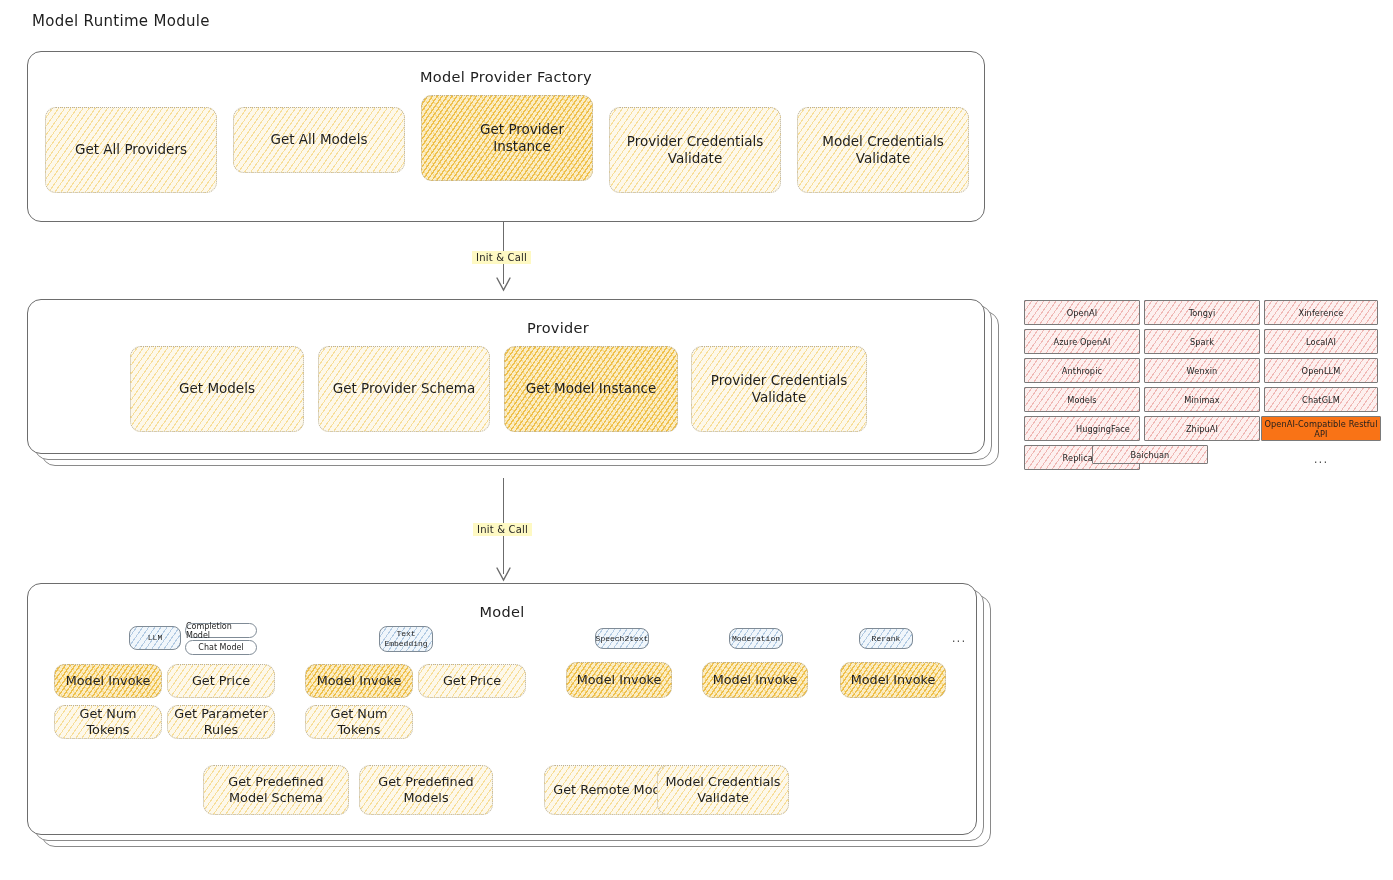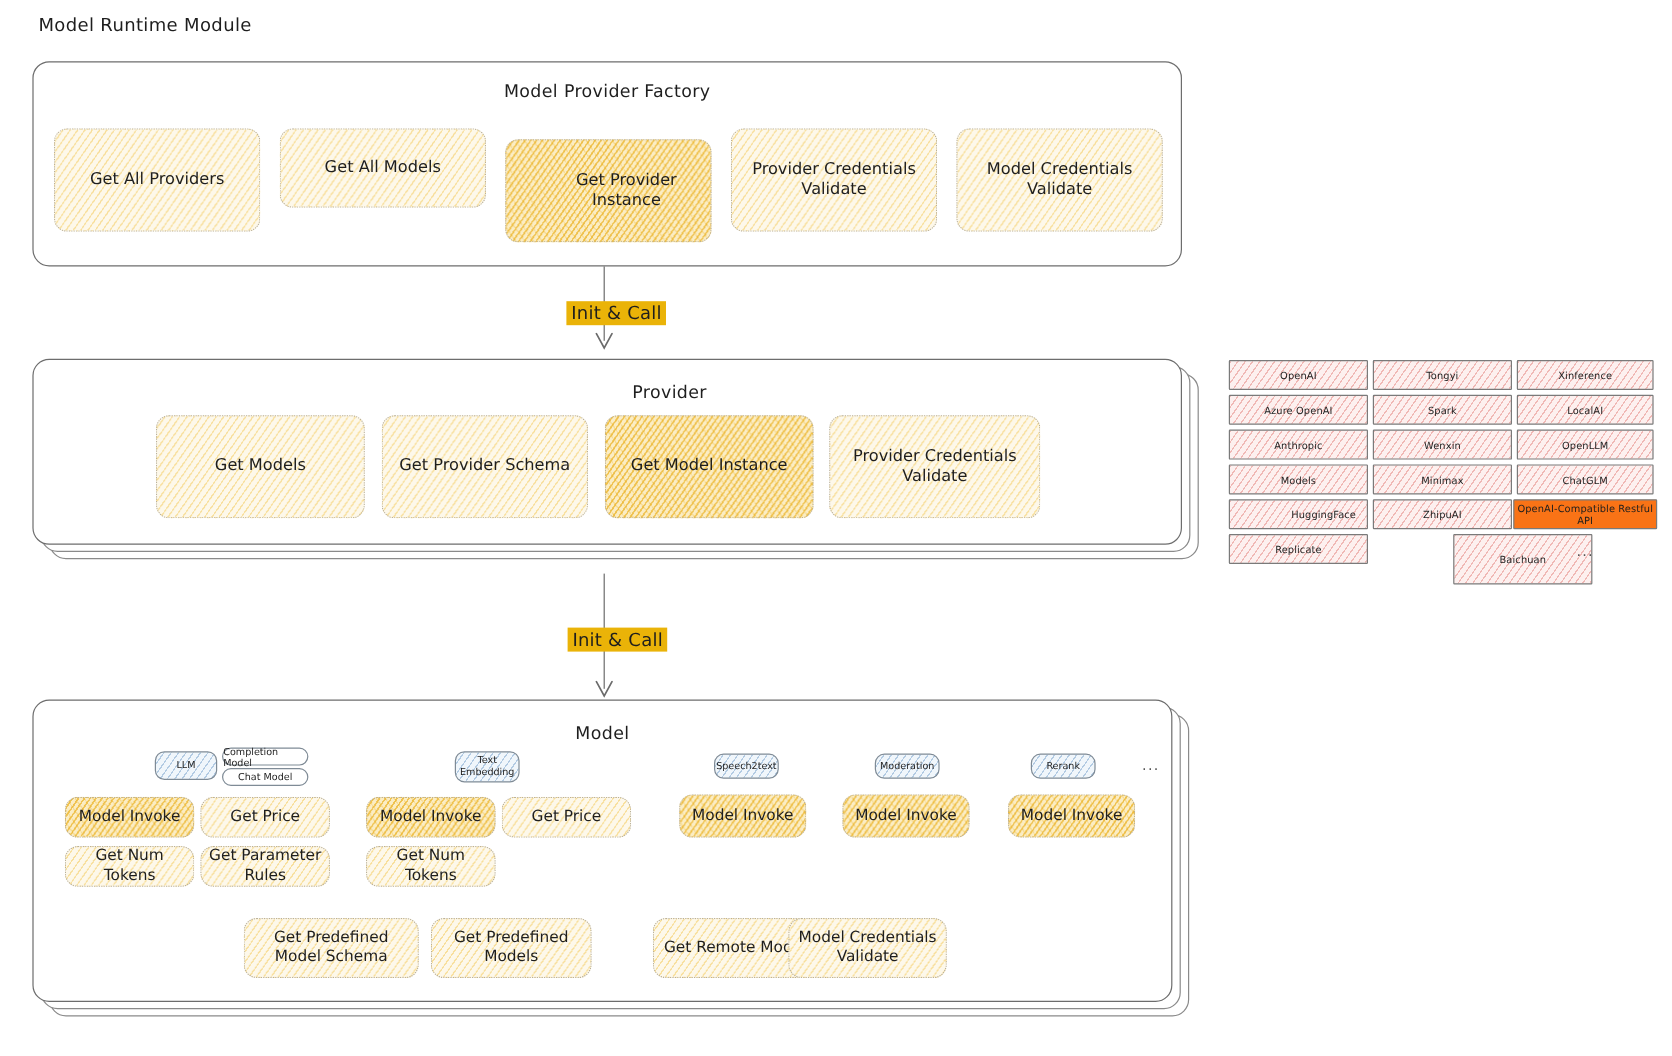--- a/index.html
+++ b/index.html
@@ -107,39 +107,40 @@
   .badge{
     position:absolute;
     box-sizing:border-box;
     border:1.1px solid #7f8b96;
     border-radius:8px;
     display:flex;align-items:center;justify-content:center;
     text-align:center;
     font-size:8px;
     line-height:1.22;
     color:#1e1e1e;
+    font-family:Liberation Mono, monospace;
   }
   .plainbox{
     position:absolute;
     box-sizing:border-box;
     background:#fff;
     border:1.1px solid #7f8b96;
     border-radius:8px;
     display:flex;align-items:center;justify-content:center;
     font-size:8px;
     color:#1e1e1e;
   }
 
   
   .conn-line{position:absolute;background:#6b6b6b;width:1.3px;}
   .conn-label{
     position:absolute;
-    font-size:15px;
-    color:#1e1e1e;
-    background:#eab308;
+    font-size:10px;
+    color:#1e1e1e;
+    background:#fef9c3;
     padding:1px 4px;
     white-space:nowrap;
     letter-spacing:.2px;
   }
   .arrowhead{position:absolute;}
 
   .page-title{
     position:absolute;
     font-size:15px;
     color:#1e1e1e;
@@ -151,21 +152,21 @@
 
 <div class="canvas">
 
   <div class="page-title" style="left:32px;top:12px;">Model Runtime Module</div>
 
   <div class="panel" style="left:27px;top:51px;width:958px;height:171px;"></div>
   <div class="panel-title" style="left:27px;top:69px;width:958px;">Model Provider Factory</div>
 
   <div class="card hatch-yellow-lite" style="left:45px;top:107px;width:172px;height:86px;">Get All Providers</div>
   <div class="card hatch-yellow-lite" style="left:233px;top:107px;width:172px;height:66px;">Get All Models</div>
-  <div class="card hatch-yellow-strong" style="left:421px;top:116px;width:172px;height:86px;padding-left:36px;">Get Provider Instance</div>
+  <div class="card hatch-yellow-strong" style="left:421px;top:95px;width:172px;height:86px;padding-left:36px;">Get Provider Instance</div>
   <div class="card hatch-yellow-lite" style="left:609px;top:107px;width:172px;height:86px;">Provider Credentials Validate</div>
   <div class="card hatch-yellow-lite" style="left:797px;top:107px;width:172px;height:86px;">Model Credentials Validate</div>
 
   <div class="conn-line" style="left:503px;top:222px;height:62px;"></div>
   <div class="arrowhead" style="left:495px;top:277px;">
     <svg width="17" height="15" viewBox="0 0 17 15">
         <path d="M2 1 L8.5 13 L15 1" fill="none" stroke="#6b6b6b" stroke-width="1.4" stroke-linecap="round"></path>
       </svg>
   </div>
   <div class="conn-label" style="left:472px;top:251px;">Init &amp; Call</div>
@@ -185,21 +186,21 @@
   <div class="chip hatch-red" style="left:1024px;top:358px;width:116px;height:25px;">Anthropic</div>
   <div class="chip hatch-red" style="left:1024px;top:387px;width:116px;height:25px;">Models</div>
   <div class="chip hatch-red" style="left:1024px;top:416px;width:116px;height:25px;padding-left:42px;">HuggingFace</div>
   <div class="chip hatch-red" style="left:1024px;top:445px;width:116px;height:25px;">Replicate</div>
 
   <div class="chip hatch-red" style="left:1144px;top:300px;width:116px;height:25px;">Tongyi</div>
   <div class="chip hatch-red" style="left:1144px;top:329px;width:116px;height:25px;">Spark</div>
   <div class="chip hatch-red" style="left:1144px;top:358px;width:116px;height:25px;">Wenxin</div>
   <div class="chip hatch-red" style="left:1144px;top:387px;width:116px;height:25px;">Minimax</div>
   <div class="chip hatch-red" style="left:1144px;top:416px;width:116px;height:25px;">ZhipuAI</div>
-  <div class="chip hatch-red" style="left:1211px;top:445px;width:116px;height:42px;">Baichuan</div>
+  <div class="chip hatch-red" style="left:1092px;top:445px;width:116px;height:19px;">Baichuan</div>
 
   <div class="chip hatch-red" style="left:1264px;top:300px;width:114px;height:25px;">Xinference</div>
   <div class="chip hatch-red" style="left:1264px;top:329px;width:114px;height:25px;">LocalAI</div>
   <div class="chip hatch-red" style="left:1264px;top:358px;width:114px;height:25px;">OpenLLM</div>
   <div class="chip hatch-red" style="left:1264px;top:387px;width:114px;height:25px;">ChatGLM</div>
   <div class="chip" style="left:1261px;top:416px;width:120px;height:25px;background:#f97316;">OpenAI-Compatible Restful API</div>
   <div class="ellipsis" style="left:1264px;top:450px;width:114px;height:18px;">...</div>
 
   <div class="conn-line" style="left:503px;top:478px;height:96px;"></div>
   <div class="arrowhead" style="left:495px;top:567px;">

